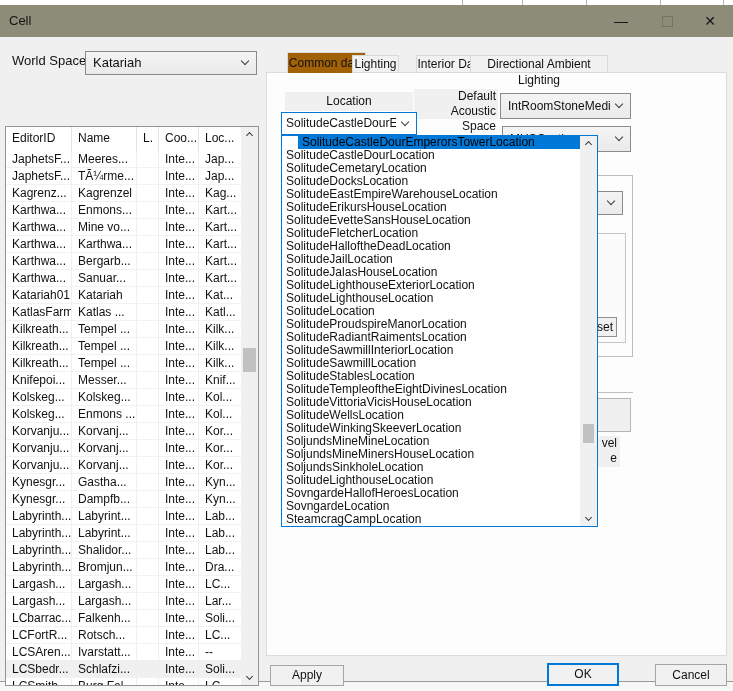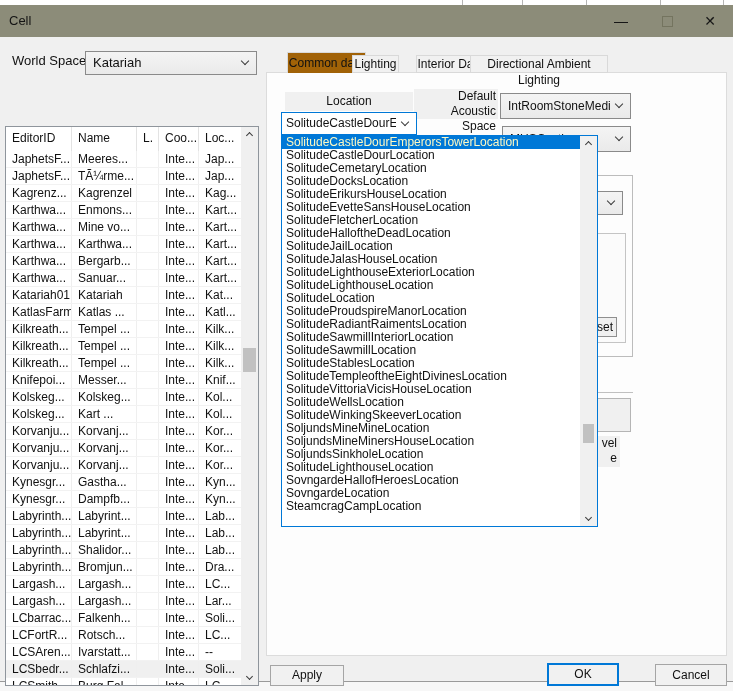--- a/index.html
+++ b/index.html
@@ -59,21 +59,21 @@
   [data-name="group-listbox"]{left:488px;top:228px;width:138px;height:110px;border:1px solid #c4c4c4;background:#fbfbfb;z-index:2;}
   [data-name="reset-button"]{left:556px;top:312px;width:61px;height:20px;border:1px solid #8f8f8f;background:#f0f0f0;
       text-align:right;padding-right:3px;line-height:18px;z-index:2;}
   [data-name="group2-topline"]{left:480px;top:387px;width:153px;height:1px;background:#c0c0c0;z-index:2;}
   [data-name="group2-button"]{left:480px;top:393px;width:151px;height:34px;border:1px solid #b5b5b5;background:#f0f0f0;z-index:2;}
   [data-name="group2-label"]{left:480px;top:431px;width:140px;height:31px;line-height:15px;text-align:right;padding-right:3px;z-index:2;}
 
   
   [data-name="location-list"]{left:281px;top:130px;width:317px;height:392px;background:#fff;border:1px solid #0078d7;z-index:5;overflow:hidden;}
   .dd-item{height:13px;line-height:13px;padding-left:4px;white-space:nowrap;overflow:hidden;}
-  .dd-item.selected{background:#0078d7;color:#fef9c3;}
+  .dd-item.selected{background:#0078d7;color:#000000;margin-left:16px;}
   .sbar{position:absolute;right:0;top:0;width:17px;background:#f0f0f0;}
   [data-name="list-scrollbar"]{height:390px;}
   .sb-btn{position:absolute;left:0;width:17px;height:17px;display:flex;align-items:center;justify-content:center;}
   .sb-btn.bottom{bottom:0;}
   .sb-thumb{position:absolute;left:3px;width:11px;background:#c1c1c1;}
   [data-name="list-scroll-thumb"]{top:288px;height:19px;}
 
   
   [data-name="cell-table"]{left:5px;top:121px;width:254px;height:560px;background:#fff;border:1px solid #8f959c;overflow:hidden;}
   .hrow{display:flex;height:24px;line-height:23px;background:#fff;}
@@ -250,21 +250,21 @@
         <div class="trow" data-name="table-row">
           <span class="c w1" data-name="cell-editorid">Kolskeg...</span>
           <span class="c w2" data-name="cell-name">Kolskeg...</span>
           <span class="c w3" data-name="cell-l"></span>
           <span class="c w4" data-name="cell-coordinates">Inte...</span>
           <span class="c w5" data-name="cell-location">Kol...</span>
         </div>
 
         <div class="trow" data-name="table-row">
           <span class="c w1" data-name="cell-editorid">Kolskeg...</span>
-          <span class="c w2" data-name="cell-name">Kart ...</span>
+          <span class="c w2" data-name="cell-name">Enmons ...</span>
           <span class="c w3" data-name="cell-l"></span>
           <span class="c w4" data-name="cell-coordinates">Inte...</span>
           <span class="c w5" data-name="cell-location">Kol...</span>
         </div>
 
         <div class="trow" data-name="table-row">
           <span class="c w1" data-name="cell-editorid">Korvanju...</span>
           <span class="c w2" data-name="cell-name">Korvanj...</span>
           <span class="c w3" data-name="cell-l"></span>
           <span class="c w4" data-name="cell-coordinates">Inte...</span>
@@ -442,20 +442,21 @@
   <div class="abs" data-name="location-list">
 
       <div class="dd-item selected" data-name="location-option">SolitudeCastleDourEmperorsTowerLocation</div>
 
       <div class="dd-item" data-name="location-option">SolitudeCastleDourLocation</div>
 
       <div class="dd-item" data-name="location-option">SolitudeCemetaryLocation</div>
 
       <div class="dd-item" data-name="location-option">SolitudeDocksLocation</div>
 
+      <div class="dd-item" data-name="location-option">SolitudeEastEmpireWarehouseLocation</div>
 
       <div class="dd-item" data-name="location-option">SolitudeErikursHouseLocation</div>
 
       <div class="dd-item" data-name="location-option">SolitudeEvetteSansHouseLocation</div>
 
       <div class="dd-item" data-name="location-option">SolitudeFletcherLocation</div>
 
       <div class="dd-item" data-name="location-option">SolitudeHalloftheDeadLocation</div>
 
       <div class="dd-item" data-name="location-option">SolitudeJailLocation</div>

